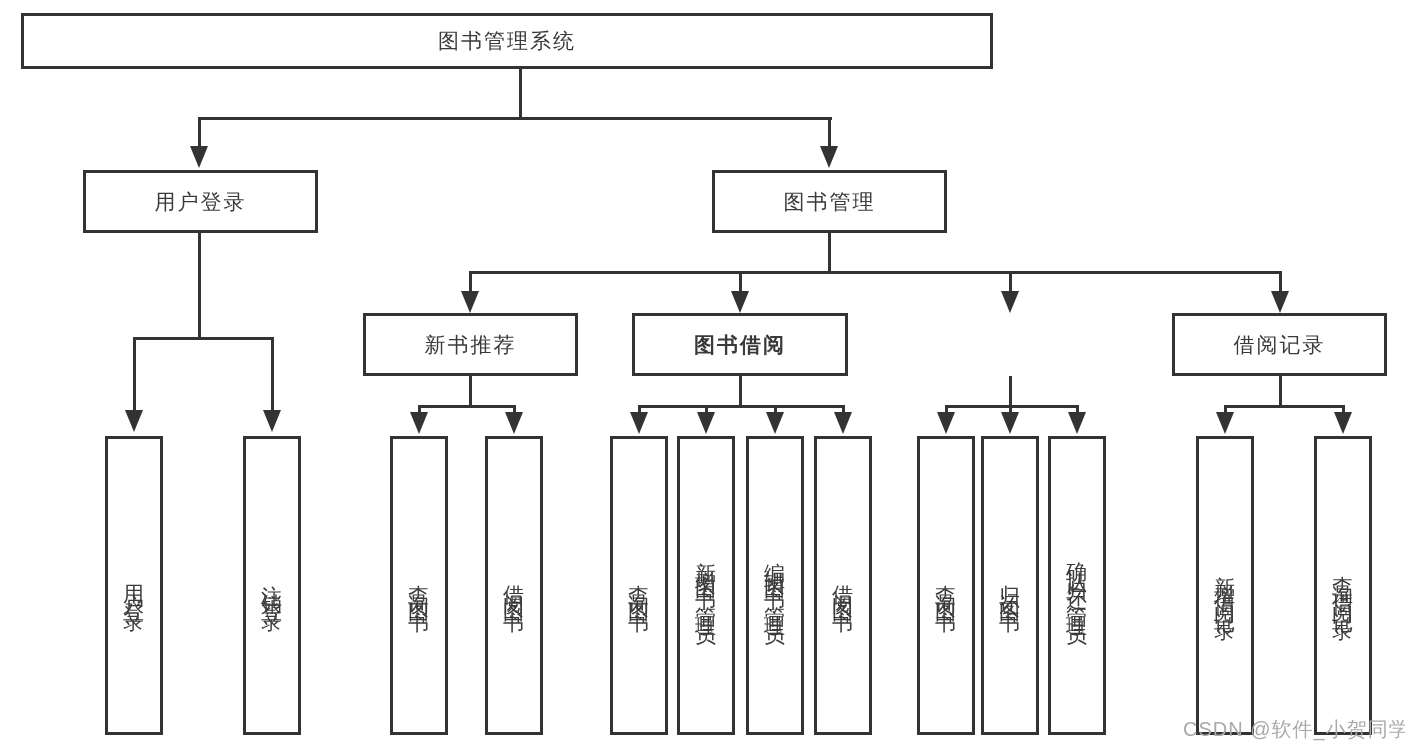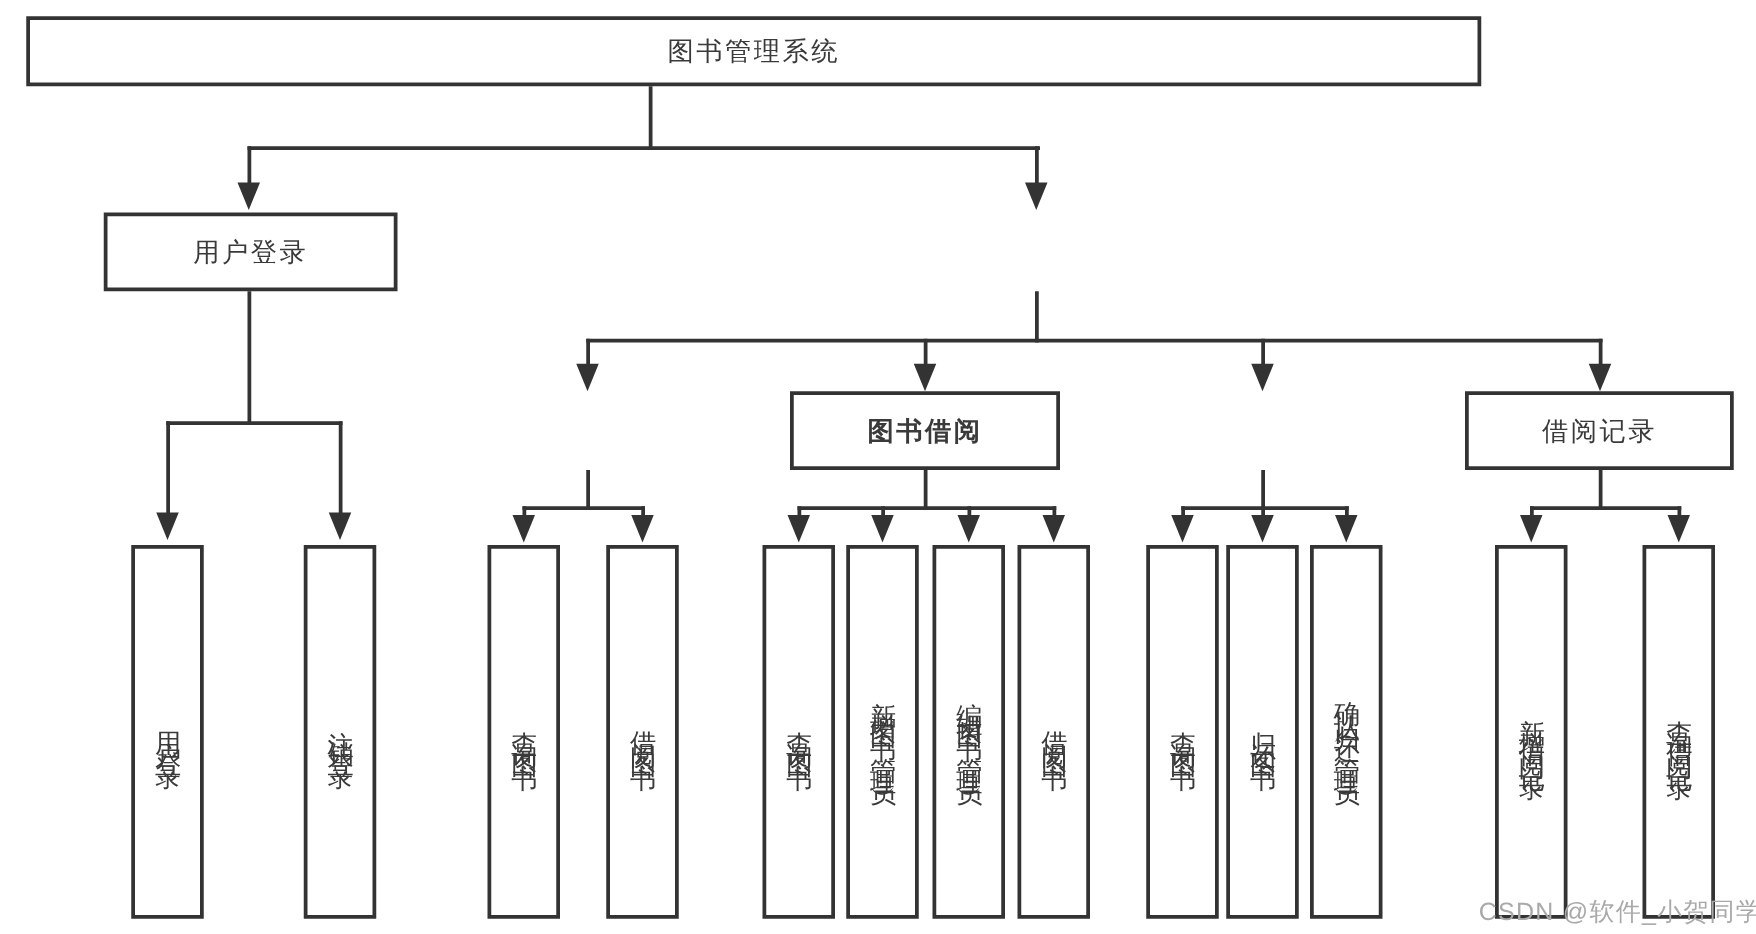--- a/index.html
+++ b/index.html
@@ -64,49 +64,51 @@
     z-index: 5;
     white-space: nowrap;
     text-align: right;
   }
 </style>
 </head>
 <body>
 
 <div class="stage">
 
-  <div class="box" style="left:21px; top:13px; width:1164px; height:56px;">图书管理系统</div>
+  <div class="box" style="left:21px; top:13px; width:972px; height:56px;">图书管理系统</div>
 
   <div class="vline" style="left:519px; top:69px; height:49px;"></div>
   <div class="hline" style="left:198px; top:117px; width:634px;"></div>
   <div class="vline" style="left:198px; top:117px; height:31px;"></div>
   <div class="arr" style="left:190px; top:146px;"></div>
   <div class="vline" style="left:828px; top:117px; height:31px;"></div>
   <div class="arr" style="left:820px; top:146px;"></div>
 
   <div class="box" style="left:83px; top:170px; width:235px; height:63px;">用户登录</div>
+  <div class="box" style="left:712px; top:170px; width:235px; height:63px;">图书管理</div>
 
   <div class="vline" style="left:198px; top:233px; height:105px;"></div>
   <div class="hline" style="left:133px; top:337px; width:141px;"></div>
   <div class="vline" style="left:133px; top:337px; height:74px;"></div>
   <div class="arr" style="left:125px; top:410px;"></div>
   <div class="vline" style="left:271px; top:337px; height:74px;"></div>
   <div class="arr" style="left:263px; top:410px;"></div>
 
   <div class="vline" style="left:828px; top:233px; height:41px;"></div>
   <div class="hline" style="left:469px; top:271px; width:813px;"></div>
   <div class="vline" style="left:469px; top:271px; height:22px;"></div>
   <div class="arr" style="left:461px; top:291px;"></div>
   <div class="vline" style="left:739px; top:271px; height:22px;"></div>
   <div class="arr" style="left:731px; top:291px;"></div>
   <div class="vline" style="left:1009px; top:271px; height:22px;"></div>
   <div class="arr" style="left:1001px; top:291px;"></div>
   <div class="vline" style="left:1279px; top:271px; height:22px;"></div>
   <div class="arr" style="left:1271px; top:291px;"></div>
 
+  <div class="box" style="left:363px; top:313px; width:215px; height:63px;">新书推荐</div>
   <div class="box" style="left:632px; top:313px; width:216px; height:63px;font-weight:bold;">图书借阅</div>
   <div class="box" style="left:1172px; top:313px; width:215px; height:63px;">借阅记录</div>
 
   <div class="vline" style="left:469px; top:376px; height:32px;"></div>
   <div class="hline" style="left:418px; top:405px; width:98px;"></div>
   <div class="vline" style="left:418px; top:405px; height:9px;"></div>
   <div class="arr" style="left:410px; top:412px;"></div>
   <div class="vline" style="left:513px; top:405px; height:9px;"></div>
   <div class="arr" style="left:505px; top:412px;"></div>
 

